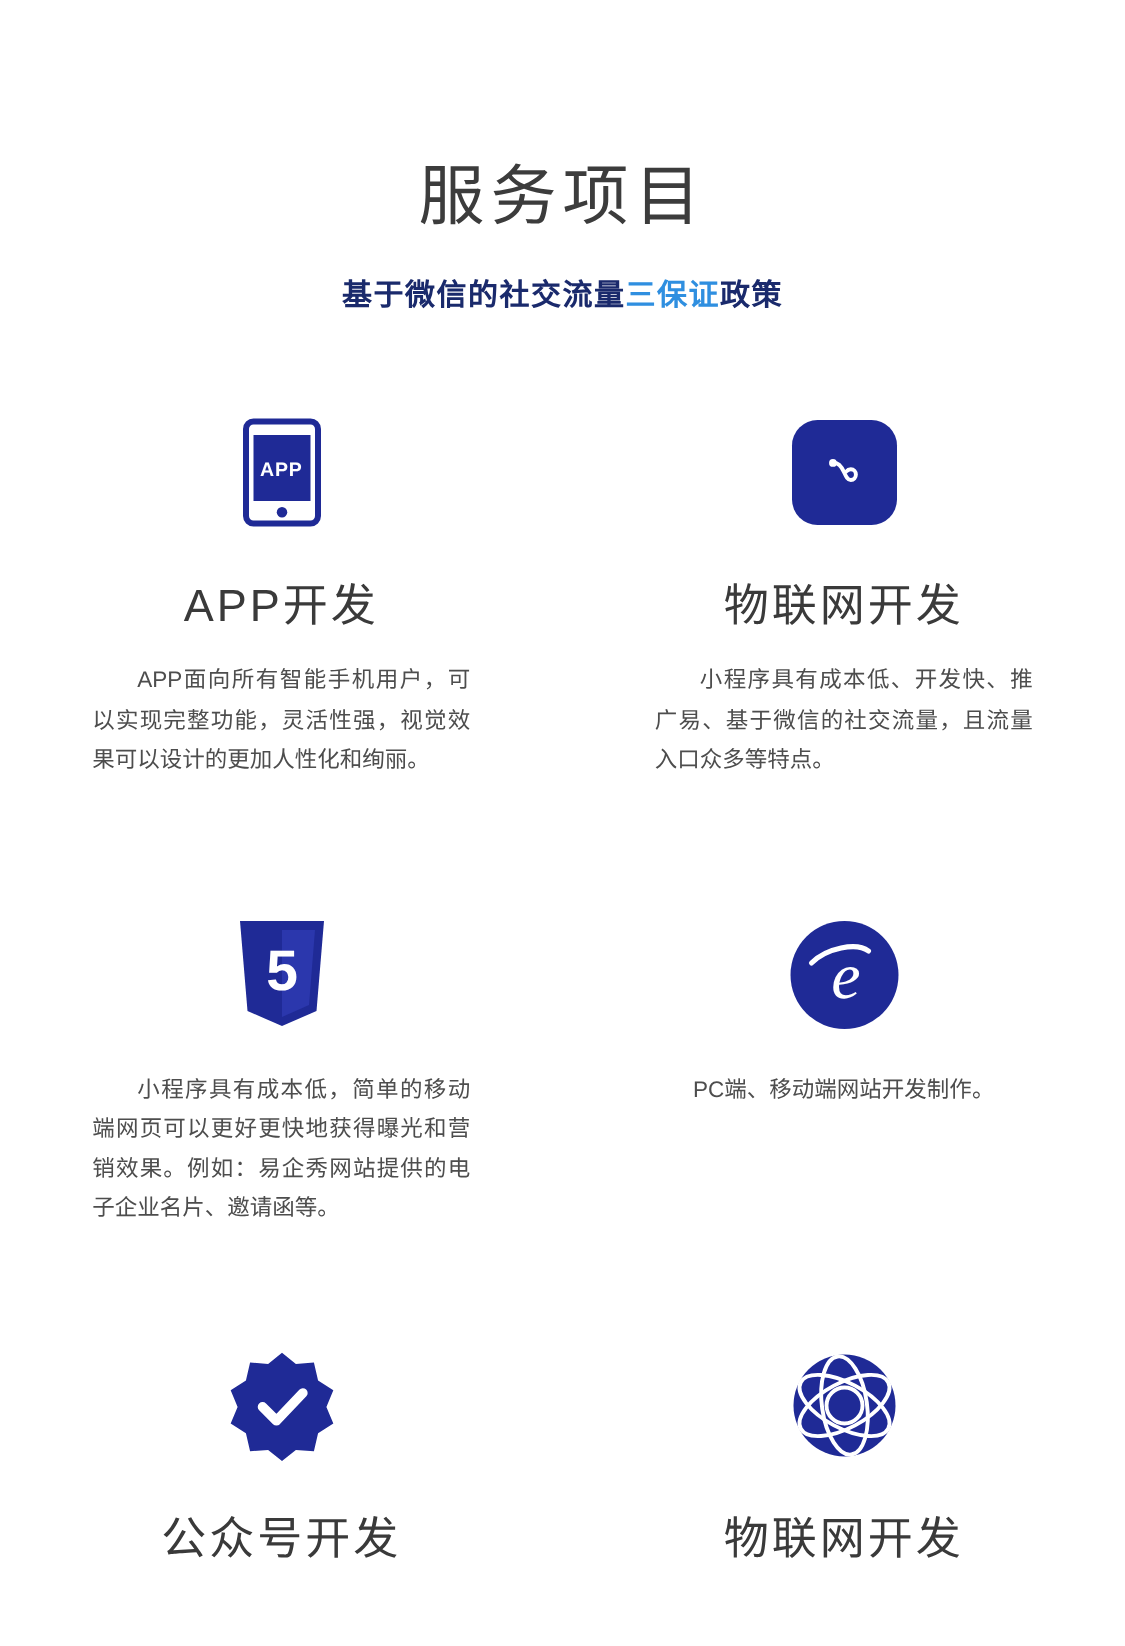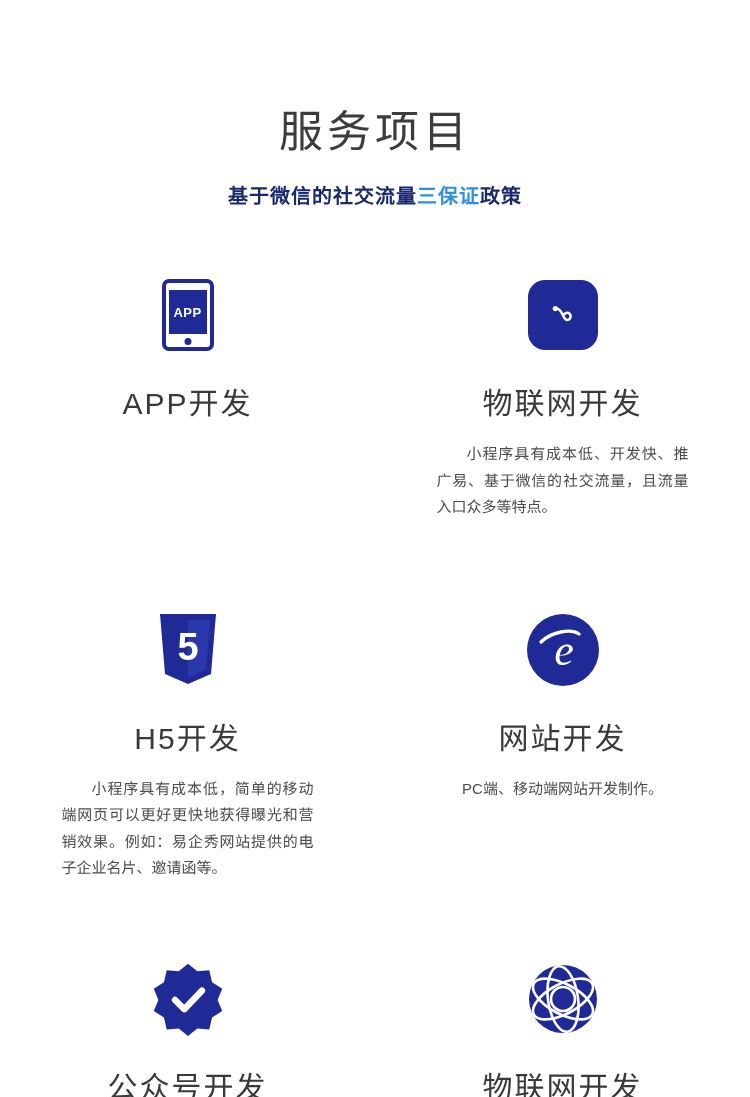--- a/index.html
+++ b/index.html
@@ -182,20 +182,21 @@
     <div class="cell row1">
       <div class="icon-wrap">
         <div class="tablet">
           <div class="screen">
               <span>APP</span>
             </div>
           <div class="home"></div>
         </div>
       </div>
       <h2 class="item-title">APP开发</h2>
+      <p class="item-desc">APP面向所有智能手机用户，可以实现完整功能，灵活性强，视觉效果可以设计的更加人性化和绚丽。</p>
     </div>
 
     <div class="cell row1">
       <div class="icon-wrap">
         <div class="rsq">
           <svg class="ico" width="40" height="40" viewBox="0 0 40 40" aria-hidden="true">
             <path d="M13 13.5c3.6 0 5.2 3 6.6 6.1 1.3 2.8 2.4 5.4 4.6 5.4 2 0 3.4-1.6 3.4-3.6s-1.4-3.6-3.4-3.6c-1.3 0-2.3.6-3.1 1.6" fill="none" stroke="#ffffff" stroke-width="2.6" stroke-linecap="round"></path>
             <circle cx="12.3" cy="13.6" r="2.6" fill="#ffffff"></circle>
           </svg>
         </div>
@@ -205,34 +206,32 @@
     </div>
 
     <div class="cell row2">
       <div class="icon-wrap">
         <svg class="ico" width="64" height="76" viewBox="0 0 64 76" aria-hidden="true">
           <path d="M4 2 L60 2 L55 62 L32 72 L9 62 Z" fill="#1f2a96"></path>
           <path d="M32 8 L32 66 L50 58 L54 8 Z" fill="#2b37ad"></path>
           <text x="32" y="48" font-family="'Liberation Sans', sans-serif" font-size="38" font-weight="bold" fill="#ffffff" text-anchor="middle">5</text>
         </svg>
       </div>
-      <h2 class="item-title">H5开发</h2>
       <p class="item-desc">小程序具有成本低，简单的移动端网页可以更好更快地获得曝光和营销效果。例如：易企秀网站提供的电子企业名片、邀请函等。</p>
     </div>
 
     <div class="cell row2">
       <div class="icon-wrap">
         <div class="circ">
           <svg class="ico" width="60" height="60" viewBox="0 0 60 60" aria-hidden="true">
             <text x="31" y="45" font-family="'Liberation Serif', serif" font-size="44" font-style="italic" fill="#ffffff" text-anchor="middle">e</text>
             <path d="M8 22c10-10 30-14 38-8" fill="none" stroke="#ffffff" stroke-width="3.4" stroke-linecap="round"></path>
           </svg>
         </div>
       </div>
-      <h2 class="item-title">网站开发</h2>
       <p class="item-desc centered">PC端、移动端网站开发制作。</p>
     </div>
 
     <div class="cell">
       <div class="icon-wrap">
         <svg class="ico badge" viewBox="0 0 80 80" aria-hidden="true">
           <path d="M40 2 L50 10 L63 9 L66 22 L77 29 L72 41 L77 53 L66 60 L63 73 L50 72 L40 80 L30 72 L17 73 L14 60 L3 53 L8 41 L3 29 L14 22 L17 9 L30 10 Z" fill="#1f2a96"></path>
           <path d="M26 41 L36 51 L55 31" fill="none" stroke="#ffffff" stroke-width="7" stroke-linecap="round" stroke-linejoin="round"></path>
         </svg>
       </div>

